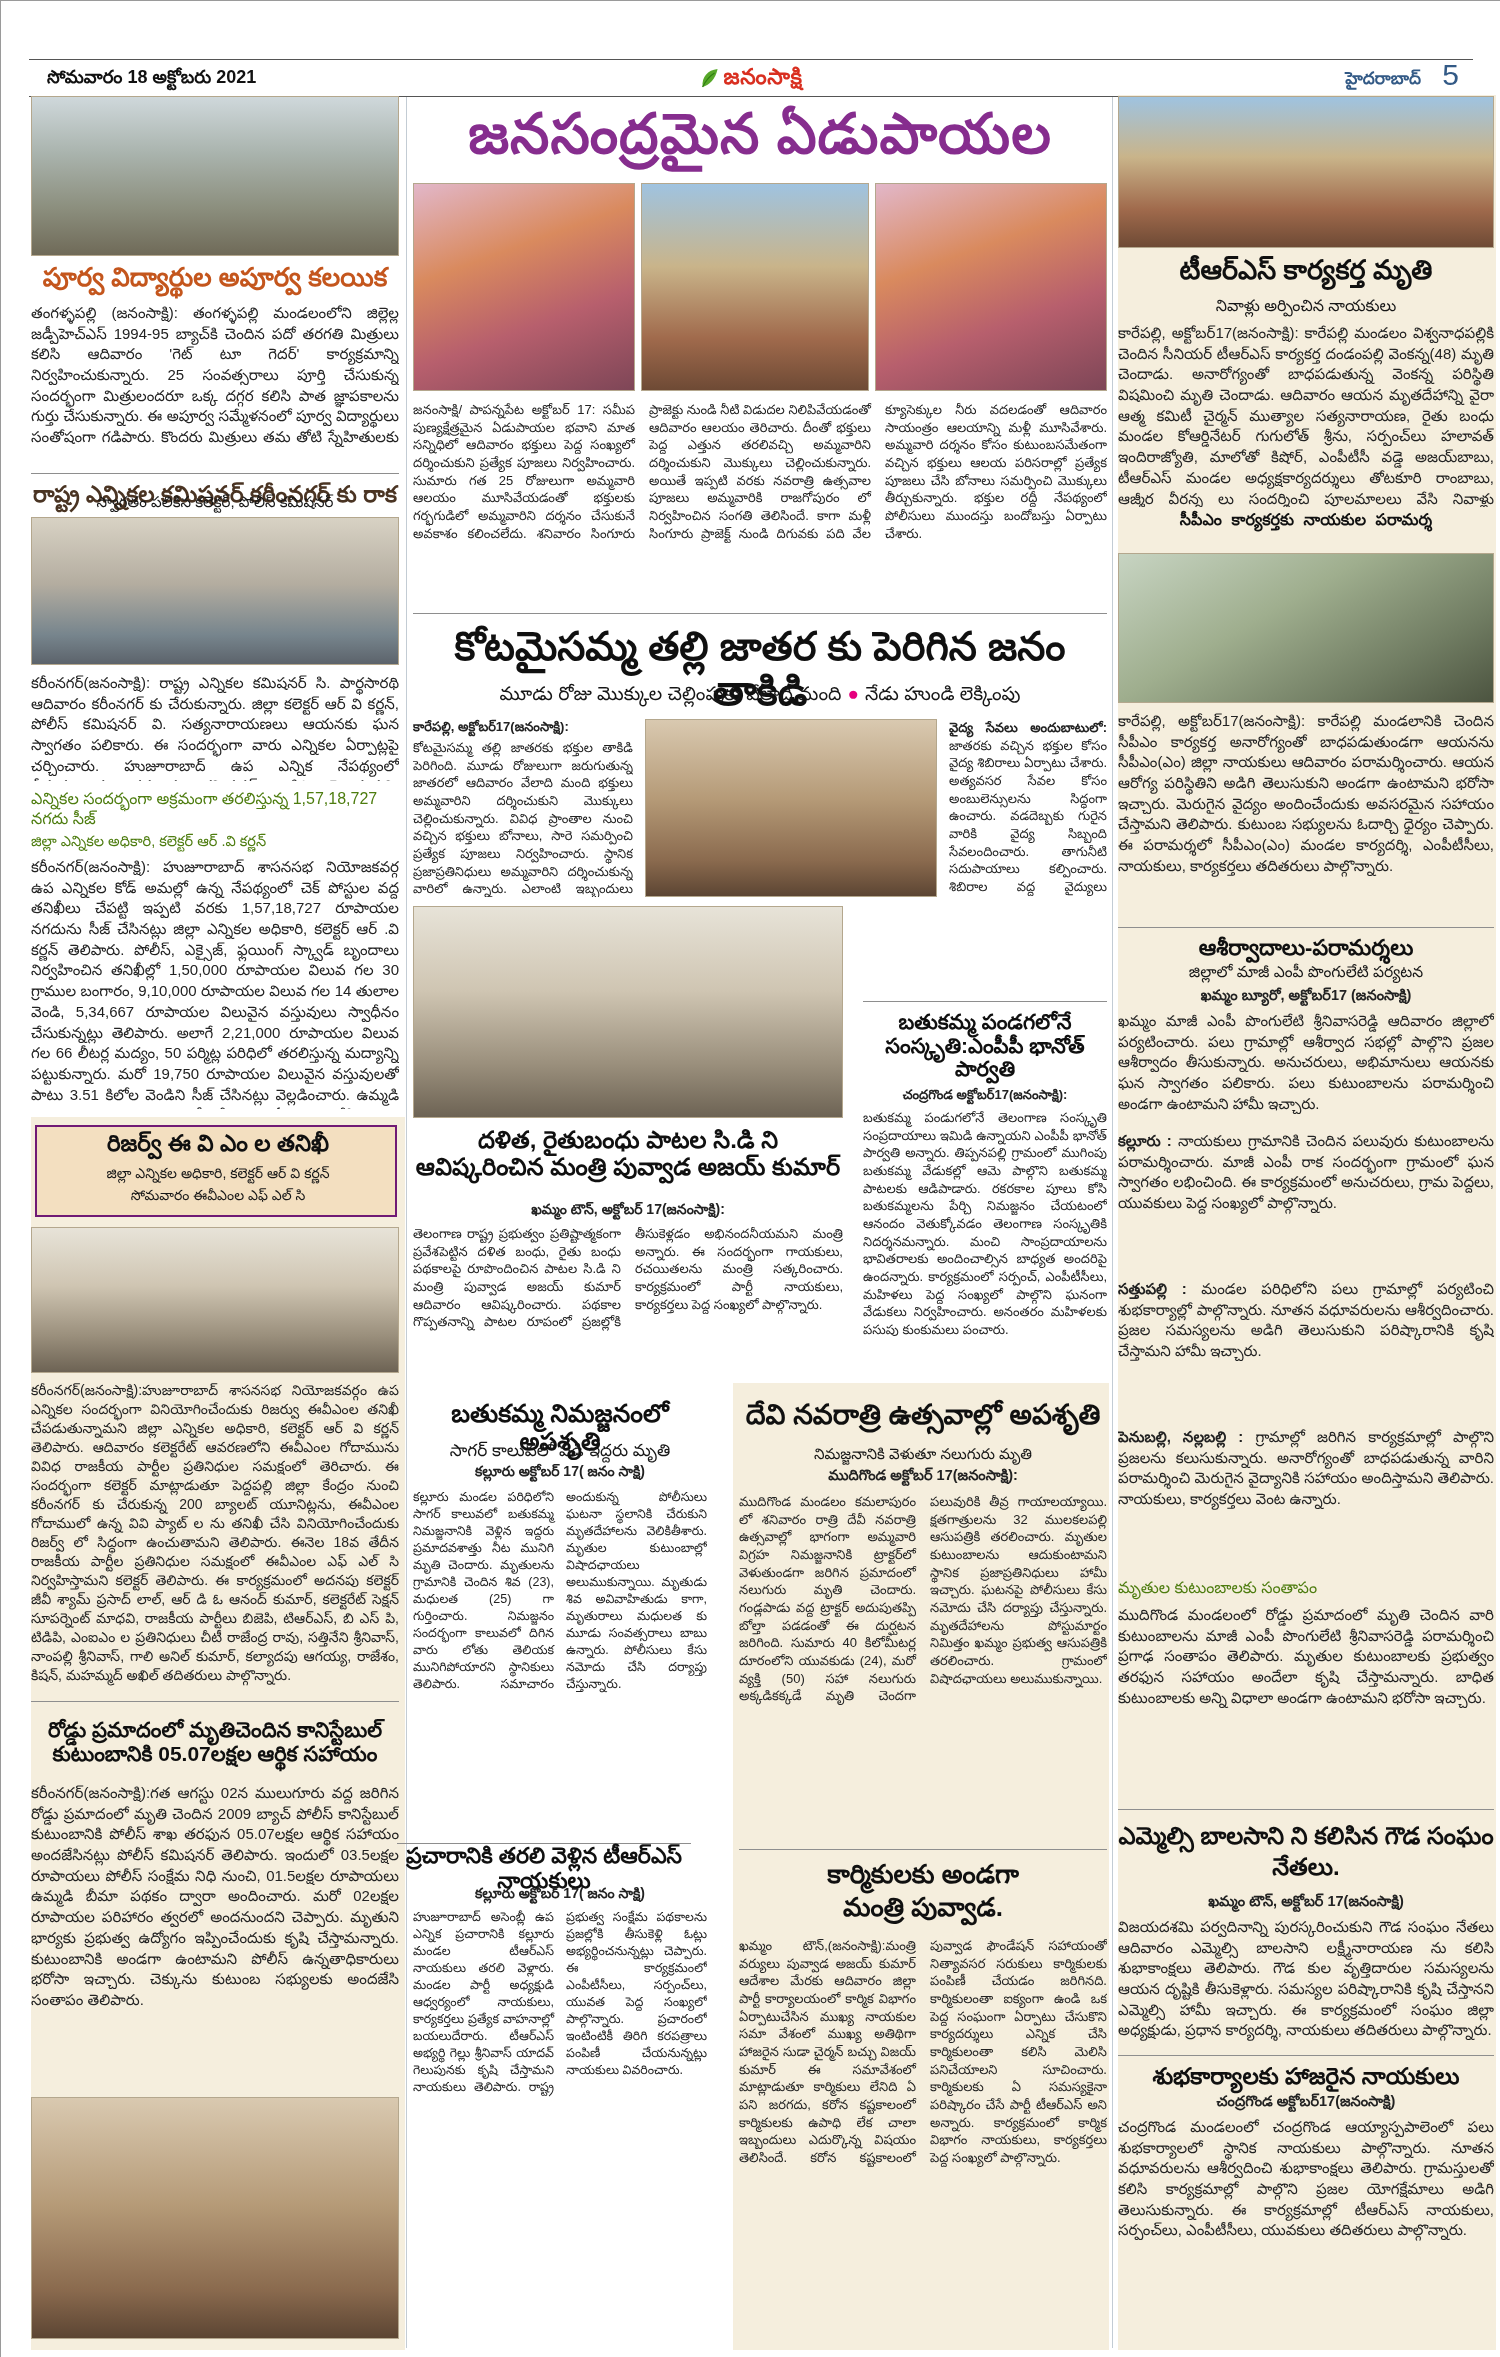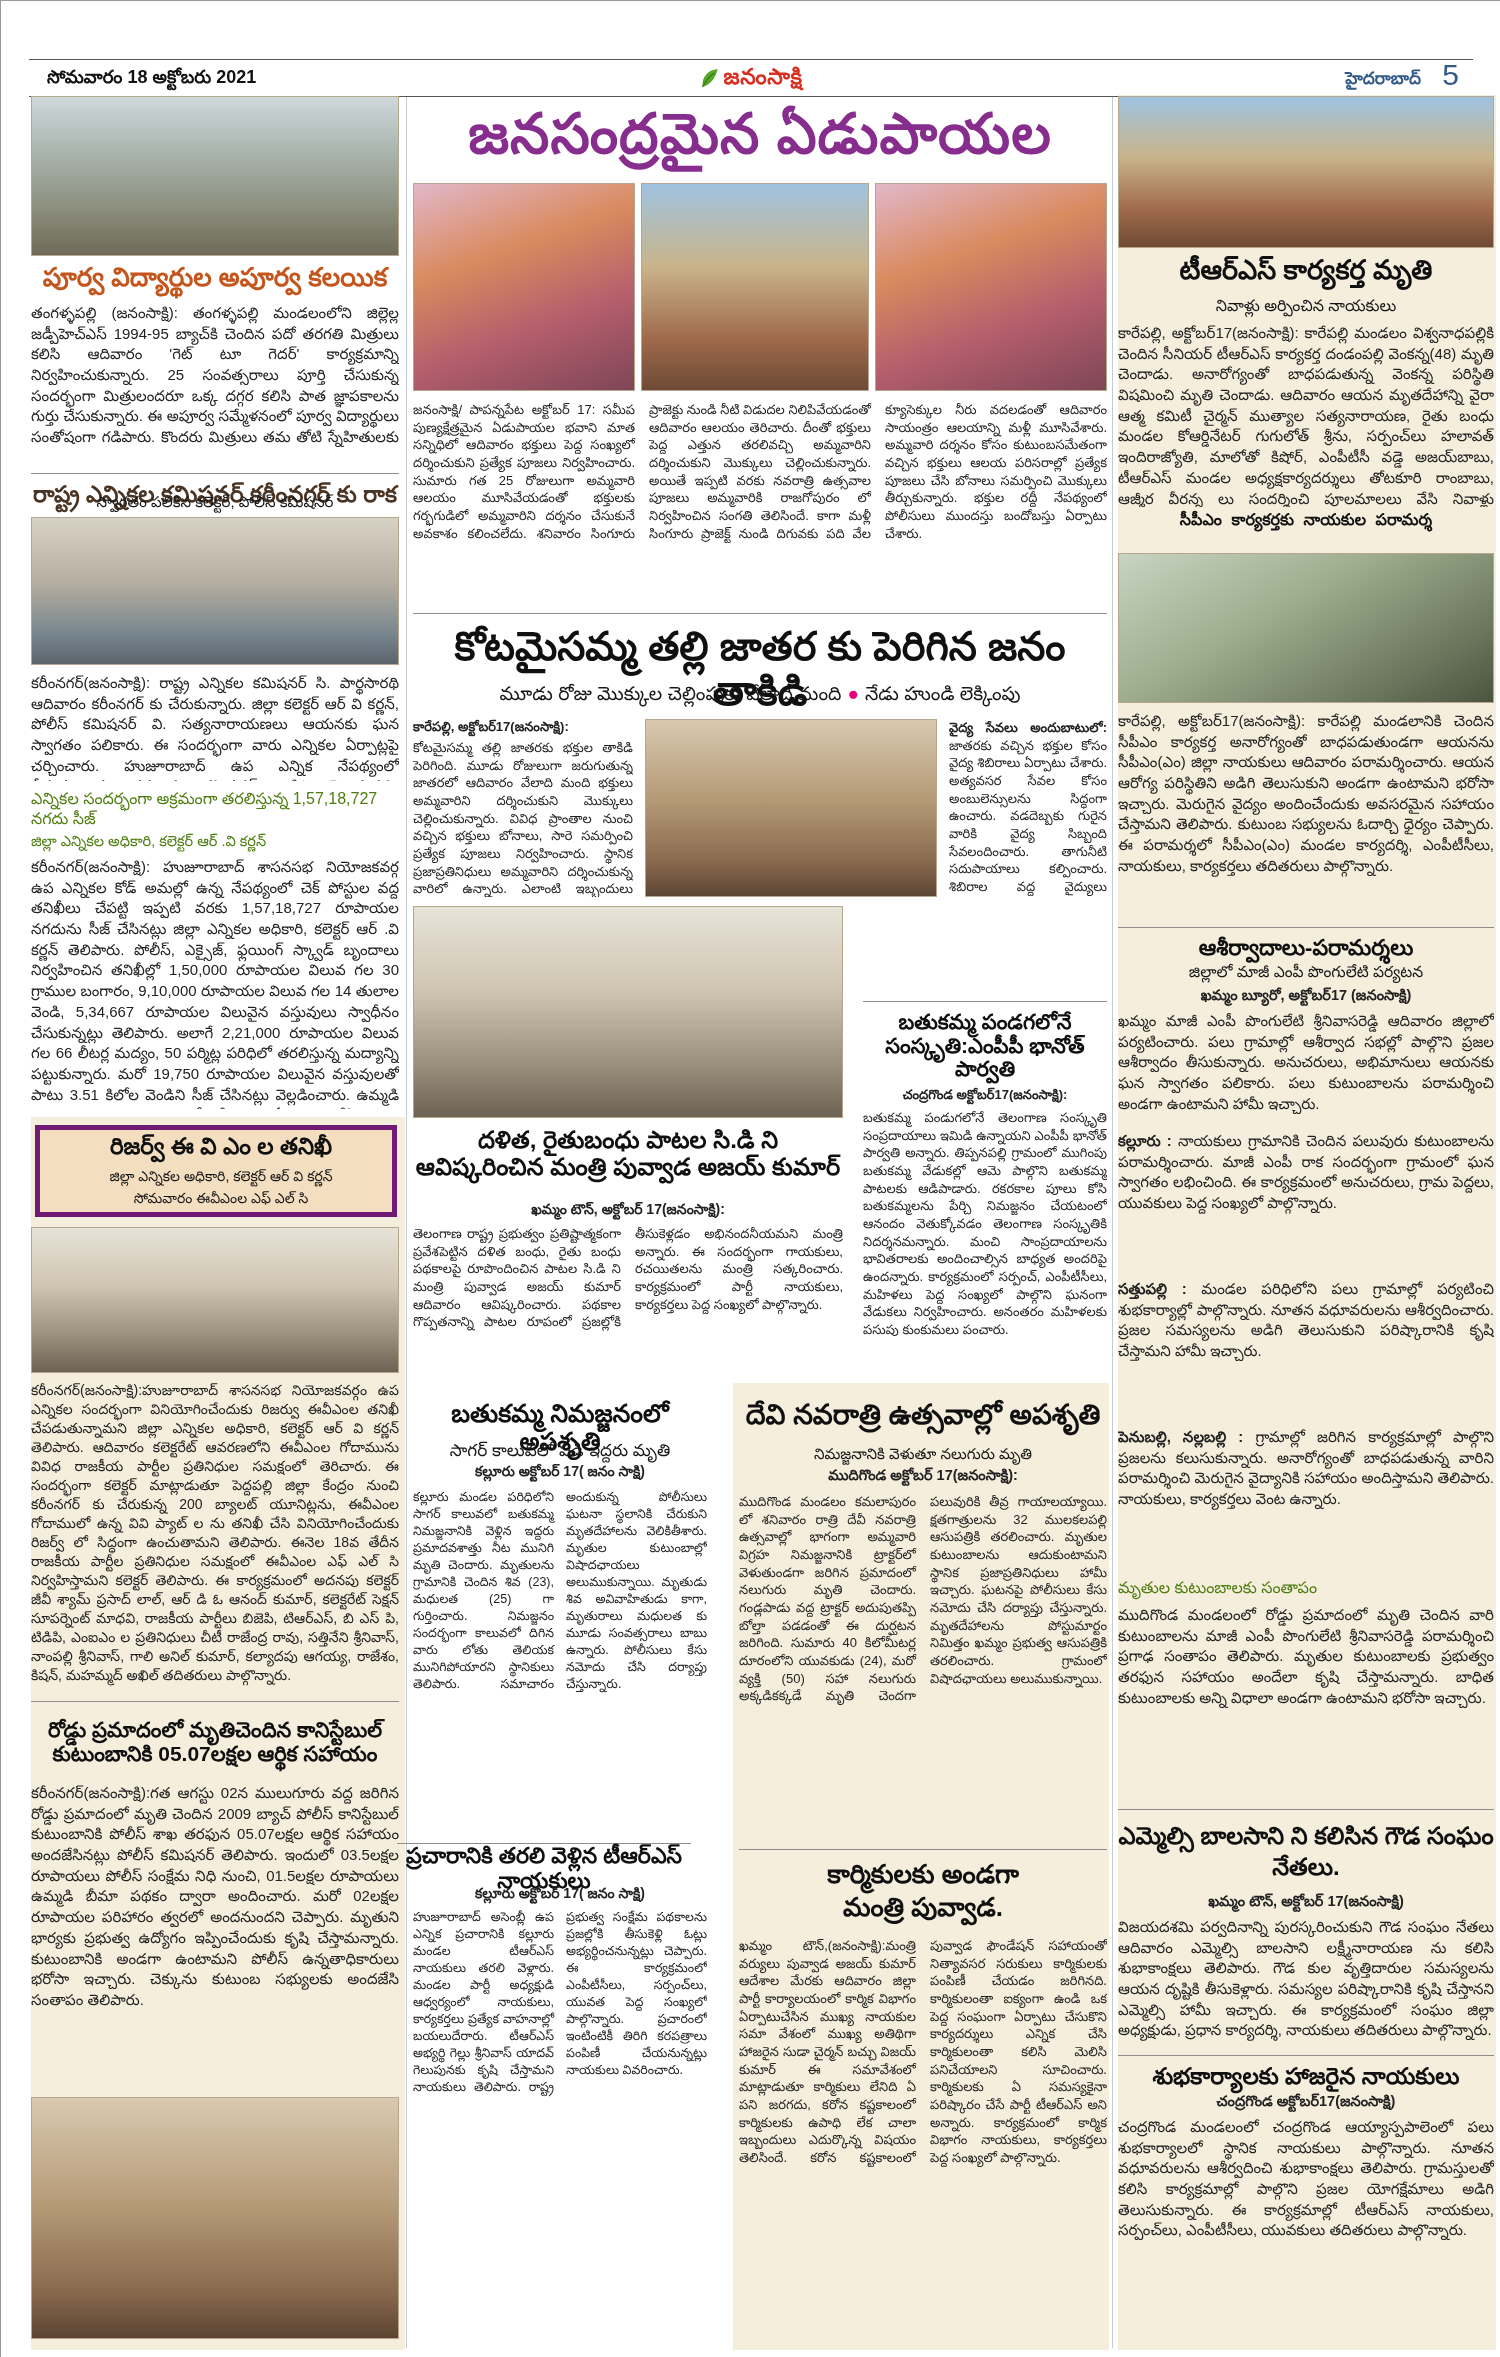--- a/index.html
+++ b/index.html
@@ -38,21 +38,21 @@
   .sub{position:absolute;text-align:center;font-weight:normal;color:#161616;}
   .dateline{position:absolute;text-align:center;font-weight:bold;color:#222;}
   .bullet{color:#e6007e;padding:0 6px;}
   
   .body{position:absolute;text-align:justify;color:#222;overflow:hidden;}
   .b15{font-size:15px;line-height:1.38;}
   .b14{font-size:14px;line-height:1.36;}
   .b13{font-size:13px;line-height:1.36;}
   .lead{font-weight:bold;}
   .rule-top{border-top:1px solid #8e8e8e;}
-  .reserve-box{position:absolute;background:#f3dfc0;border:5px solid #701a75;box-sizing:border-box;padding-top:6px;}
+  .reserve-box{position:absolute;background:#f3dfc0;border:2px solid #701a75;box-sizing:border-box;padding-top:6px;}
   .centerline{position:absolute;text-align:left;font-weight:normal;color:#4d7c0f;}
 </style>
 </head>
 <body>
 
 <div class="page">
 
   <div class="masthead">
     <div class="m-date">సోమవారం 18 అక్టోబరు 2021</div>
     <div class="m-logo">

